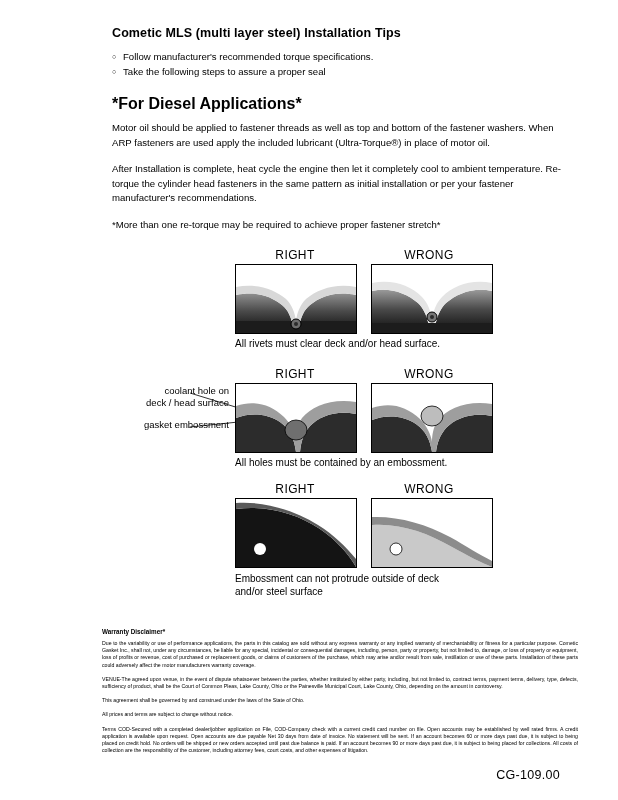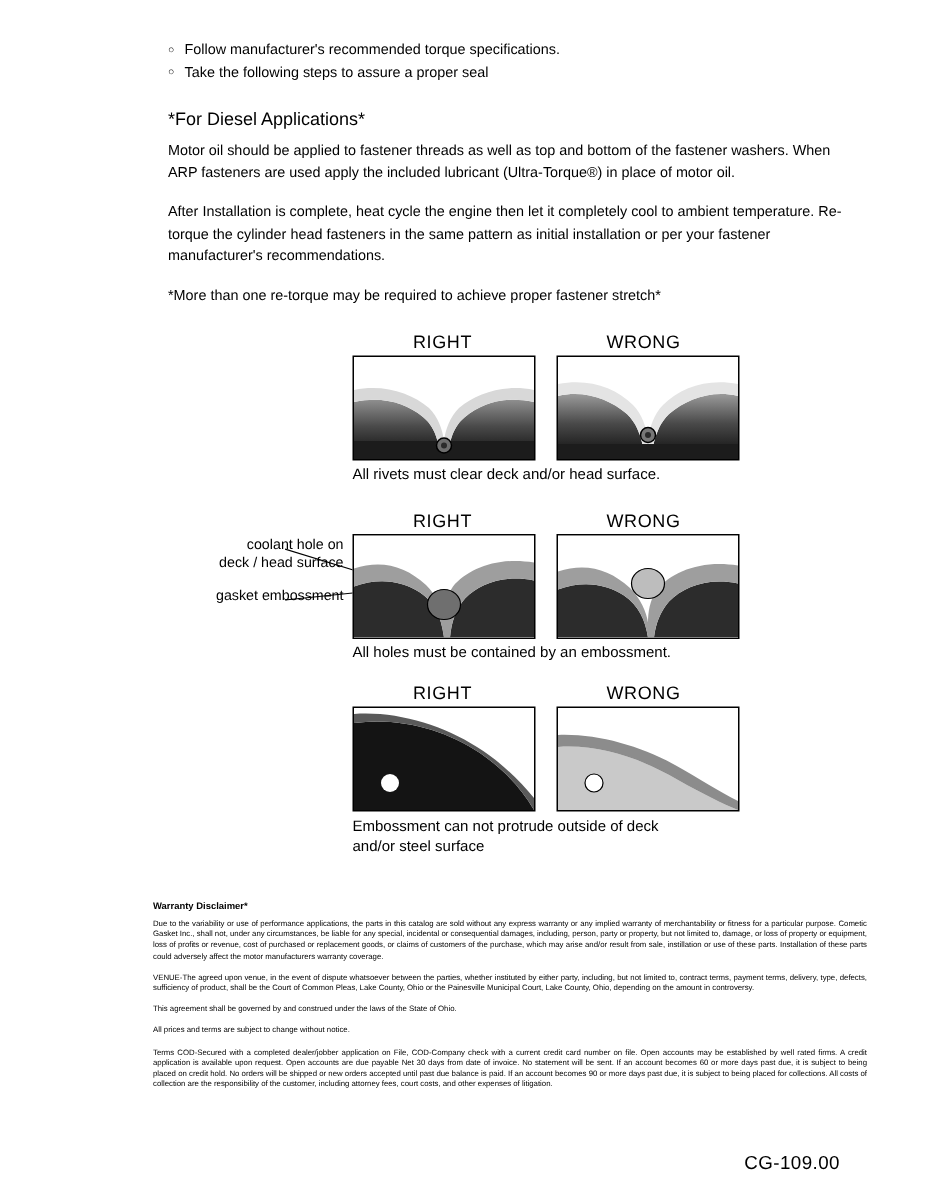--- a/index.html
+++ b/index.html
@@ -61,22 +61,22 @@
   }
   .sub-bullets > li::before {
     content: "\2022";
     position: absolute;
     left: 0;
     top: 0;
     font-size: 9px;
     line-height: 15px;
   }
   h2.subtitle {
-    font-size: 12px;
-    font-weight: normal;
+    font-size: 16px;
+    font-weight: bold;
     margin: 16px 0 8px 72px;
   }
   p.body {
     font-size: 9.6px;
     line-height: 14.5px;
     margin: 0 0 12px 72px;
     max-width: 460px;
   }
   p.body.tight {
     margin-bottom: 13px;
@@ -172,20 +172,21 @@
     bottom: 18px;
     font-size: 12.5px;
     letter-spacing: 0.3px;
   }
 </style>
 </head>
 <body>
 
 <div class="page">
 
+  <h1 class="title">Cometic MLS (multi layer steel) Installation Tips</h1>
 
   <ul class="bullets">
     <li>
       <span>Follow manufacturer's recommended torque specifications.</span>
     </li>
     <li>
       <span>Take the following steps to assure a proper seal</span>
     </li>
   </ul>
 

